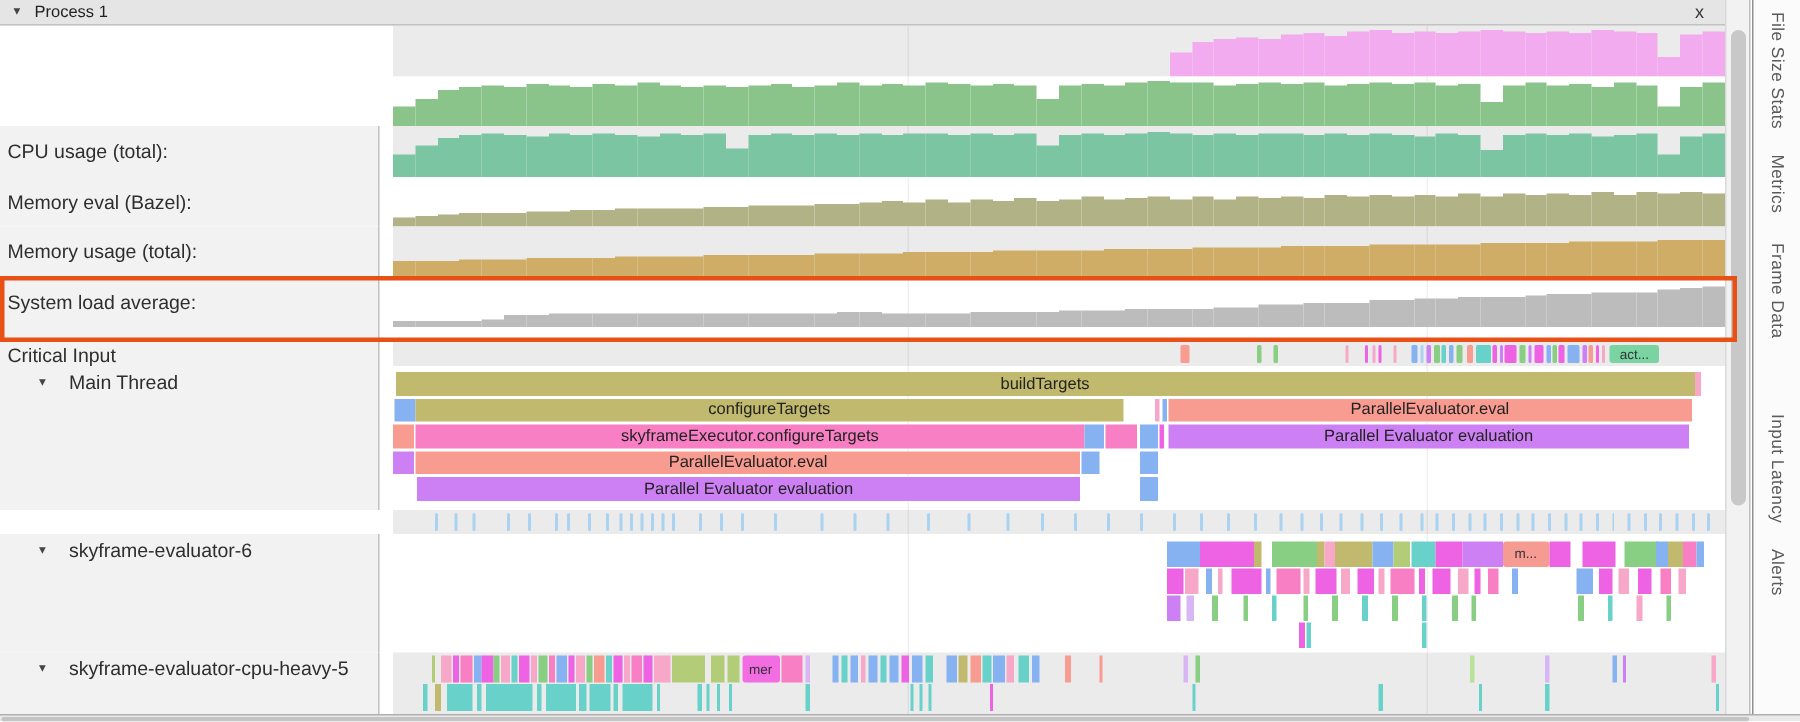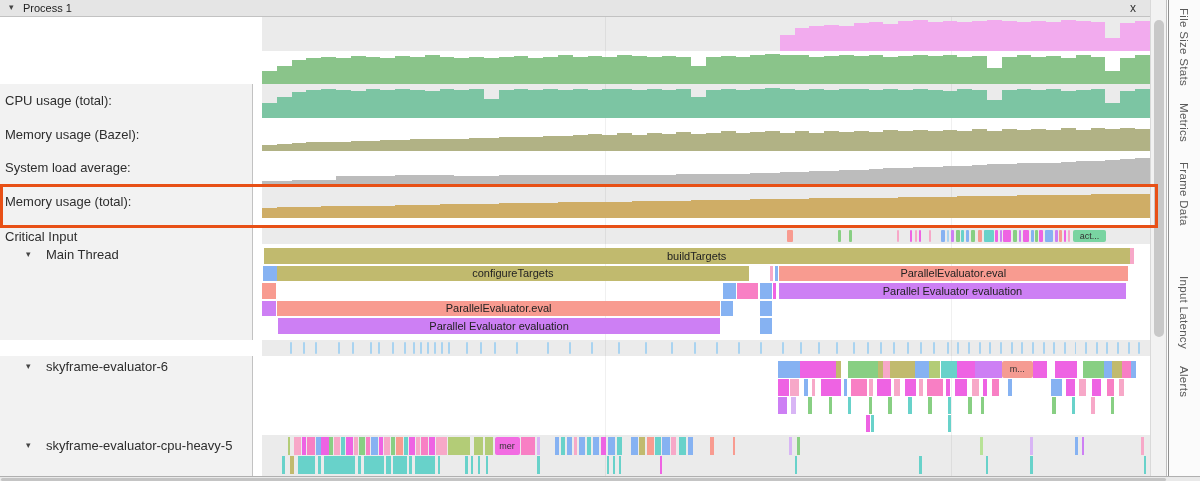--- a/index.html
+++ b/index.html
@@ -274,21 +274,21 @@
             <div style="height: 91%; background: rgb(124, 197, 163);"></div>
             <div style="height: 94%; background: rgb(124, 197, 163);"></div>
             <div style="height: 46%; background: rgb(124, 197, 163);"></div>
             <div style="height: 87%; background: rgb(124, 197, 163);"></div>
             <div style="height: 95%; background: rgb(124, 197, 163);"></div>
           </div>
         </div>
       </div>
       <div class="row" style="height: 33.5px;">
         <div class="rowlabel">
-          <div class="plain-text" style="padding-top: 9px;">Memory usage (Bazel):</div>
+          <div class="plain-text" style="padding-top: 9px;">Memory eval (Bazel):</div>
         </div>
         <div class="chartzone" style="background: rgb(255, 255, 255);">
           <div class="gl" style="left: 38.6%;"></div>
           <div class="gl" style="left: 77.6%;"></div>
           <div class="area">
             <div style="height: 20%; background: rgb(177, 178, 133);"></div>
             <div style="height: 23%; background: rgb(177, 178, 133);"></div>
             <div style="height: 26%; background: rgb(177, 178, 133);"></div>
             <div style="height: 28%; background: rgb(177, 178, 133);"></div>
             <div style="height: 30%; background: rgb(177, 178, 133);"></div>
@@ -345,20 +345,91 @@
             <div style="height: 70%; background: rgb(177, 178, 133);"></div>
             <div style="height: 75%; background: rgb(177, 178, 133);"></div>
             <div style="height: 71%; background: rgb(177, 178, 133);"></div>
             <div style="height: 76%; background: rgb(177, 178, 133);"></div>
             <div style="height: 73%; background: rgb(177, 178, 133);"></div>
           </div>
         </div>
       </div>
       <div class="row" style="height: 33.5px;">
         <div class="rowlabel">
+          <div class="plain-text" style="padding-top: 9px;">Memory usage (total):</div>
+        </div>
+        <div class="chartzone" style="background: rgb(235, 235, 235);">
+          <div class="gl" style="left: 38.6%;"></div>
+          <div class="gl" style="left: 77.6%;"></div>
+          <div class="area">
+            <div style="height: 34%; background: rgb(207, 173, 102);"></div>
+            <div style="height: 35%; background: rgb(207, 173, 102);"></div>
+            <div style="height: 36%; background: rgb(207, 173, 102);"></div>
+            <div style="height: 37%; background: rgb(207, 173, 102);"></div>
+            <div style="height: 38%; background: rgb(207, 173, 102);"></div>
+            <div style="height: 39%; background: rgb(207, 173, 102);"></div>
+            <div style="height: 40%; background: rgb(207, 173, 102);"></div>
+            <div style="height: 41%; background: rgb(207, 173, 102);"></div>
+            <div style="height: 41%; background: rgb(207, 173, 102);"></div>
+            <div style="height: 42%; background: rgb(207, 173, 102);"></div>
+            <div style="height: 43%; background: rgb(207, 173, 102);"></div>
+            <div style="height: 44%; background: rgb(207, 173, 102);"></div>
+            <div style="height: 45%; background: rgb(207, 173, 102);"></div>
+            <div style="height: 45%; background: rgb(207, 173, 102);"></div>
+            <div style="height: 46%; background: rgb(207, 173, 102);"></div>
+            <div style="height: 47%; background: rgb(207, 173, 102);"></div>
+            <div style="height: 48%; background: rgb(207, 173, 102);"></div>
+            <div style="height: 49%; background: rgb(207, 173, 102);"></div>
+            <div style="height: 49%; background: rgb(207, 173, 102);"></div>
+            <div style="height: 50%; background: rgb(207, 173, 102);"></div>
+            <div style="height: 51%; background: rgb(207, 173, 102);"></div>
+            <div style="height: 52%; background: rgb(207, 173, 102);"></div>
+            <div style="height: 52%; background: rgb(207, 173, 102);"></div>
+            <div style="height: 53%; background: rgb(207, 173, 102);"></div>
+            <div style="height: 54%; background: rgb(207, 173, 102);"></div>
+            <div style="height: 55%; background: rgb(207, 173, 102);"></div>
+            <div style="height: 55%; background: rgb(207, 173, 102);"></div>
+            <div style="height: 56%; background: rgb(207, 173, 102);"></div>
+            <div style="height: 57%; background: rgb(207, 173, 102);"></div>
+            <div style="height: 58%; background: rgb(207, 173, 102);"></div>
+            <div style="height: 58%; background: rgb(207, 173, 102);"></div>
+            <div style="height: 59%; background: rgb(207, 173, 102);"></div>
+            <div style="height: 60%; background: rgb(207, 173, 102);"></div>
+            <div style="height: 61%; background: rgb(207, 173, 102);"></div>
+            <div style="height: 61%; background: rgb(207, 173, 102);"></div>
+            <div style="height: 62%; background: rgb(207, 173, 102);"></div>
+            <div style="height: 63%; background: rgb(207, 173, 102);"></div>
+            <div style="height: 64%; background: rgb(207, 173, 102);"></div>
+            <div style="height: 64%; background: rgb(207, 173, 102);"></div>
+            <div style="height: 65%; background: rgb(207, 173, 102);"></div>
+            <div style="height: 66%; background: rgb(207, 173, 102);"></div>
+            <div style="height: 67%; background: rgb(207, 173, 102);"></div>
+            <div style="height: 67%; background: rgb(207, 173, 102);"></div>
+            <div style="height: 68%; background: rgb(207, 173, 102);"></div>
+            <div style="height: 69%; background: rgb(207, 173, 102);"></div>
+            <div style="height: 70%; background: rgb(207, 173, 102);"></div>
+            <div style="height: 70%; background: rgb(207, 173, 102);"></div>
+            <div style="height: 71%; background: rgb(207, 173, 102);"></div>
+            <div style="height: 72%; background: rgb(207, 173, 102);"></div>
+            <div style="height: 73%; background: rgb(207, 173, 102);"></div>
+            <div style="height: 73%; background: rgb(207, 173, 102);"></div>
+            <div style="height: 74%; background: rgb(207, 173, 102);"></div>
+            <div style="height: 75%; background: rgb(207, 173, 102);"></div>
+            <div style="height: 76%; background: rgb(207, 173, 102);"></div>
+            <div style="height: 76%; background: rgb(207, 173, 102);"></div>
+            <div style="height: 77%; background: rgb(207, 173, 102);"></div>
+            <div style="height: 78%; background: rgb(207, 173, 102);"></div>
+            <div style="height: 79%; background: rgb(207, 173, 102);"></div>
+            <div style="height: 79%; background: rgb(207, 173, 102);"></div>
+            <div style="height: 80%; background: rgb(207, 173, 102);"></div>
+          </div>
+        </div>
+      </div>
+      <div class="row" style="height: 33.5px;">
+        <div class="rowlabel">
           <div class="plain-text" style="padding-top: 9px;">System load average:</div>
         </div>
         <div class="chartzone" style="background: rgb(255, 255, 255);">
           <div class="gl" style="left: 38.6%;"></div>
           <div class="gl" style="left: 77.6%;"></div>
           <div class="area">
             <div style="height: 13%; background: rgb(188, 188, 188);"></div>
             <div style="height: 13%; background: rgb(188, 188, 188);"></div>
             <div style="height: 14%; background: rgb(188, 188, 188);"></div>
             <div style="height: 14%; background: rgb(188, 188, 188);"></div>
@@ -414,91 +485,20 @@
             <div style="height: 72%; background: rgb(188, 188, 188);"></div>
             <div style="height: 75%; background: rgb(188, 188, 188);"></div>
             <div style="height: 77%; background: rgb(188, 188, 188);"></div>
             <div style="height: 77%; background: rgb(188, 188, 188);"></div>
             <div style="height: 81%; background: rgb(188, 188, 188);"></div>
             <div style="height: 84%; background: rgb(188, 188, 188);"></div>
             <div style="height: 87%; background: rgb(188, 188, 188);"></div>
           </div>
         </div>
       </div>
-      <div class="row" style="height: 33.5px;">
-        <div class="rowlabel">
-          <div class="plain-text" style="padding-top: 9px;">Memory usage (total):</div>
-        </div>
-        <div class="chartzone" style="background: rgb(235, 235, 235);">
-          <div class="gl" style="left: 38.6%;"></div>
-          <div class="gl" style="left: 77.6%;"></div>
-          <div class="area">
-            <div style="height: 34%; background: rgb(207, 173, 102);"></div>
-            <div style="height: 35%; background: rgb(207, 173, 102);"></div>
-            <div style="height: 36%; background: rgb(207, 173, 102);"></div>
-            <div style="height: 37%; background: rgb(207, 173, 102);"></div>
-            <div style="height: 38%; background: rgb(207, 173, 102);"></div>
-            <div style="height: 39%; background: rgb(207, 173, 102);"></div>
-            <div style="height: 40%; background: rgb(207, 173, 102);"></div>
-            <div style="height: 41%; background: rgb(207, 173, 102);"></div>
-            <div style="height: 41%; background: rgb(207, 173, 102);"></div>
-            <div style="height: 42%; background: rgb(207, 173, 102);"></div>
-            <div style="height: 43%; background: rgb(207, 173, 102);"></div>
-            <div style="height: 44%; background: rgb(207, 173, 102);"></div>
-            <div style="height: 45%; background: rgb(207, 173, 102);"></div>
-            <div style="height: 45%; background: rgb(207, 173, 102);"></div>
-            <div style="height: 46%; background: rgb(207, 173, 102);"></div>
-            <div style="height: 47%; background: rgb(207, 173, 102);"></div>
-            <div style="height: 48%; background: rgb(207, 173, 102);"></div>
-            <div style="height: 49%; background: rgb(207, 173, 102);"></div>
-            <div style="height: 49%; background: rgb(207, 173, 102);"></div>
-            <div style="height: 50%; background: rgb(207, 173, 102);"></div>
-            <div style="height: 51%; background: rgb(207, 173, 102);"></div>
-            <div style="height: 52%; background: rgb(207, 173, 102);"></div>
-            <div style="height: 52%; background: rgb(207, 173, 102);"></div>
-            <div style="height: 53%; background: rgb(207, 173, 102);"></div>
-            <div style="height: 54%; background: rgb(207, 173, 102);"></div>
-            <div style="height: 55%; background: rgb(207, 173, 102);"></div>
-            <div style="height: 55%; background: rgb(207, 173, 102);"></div>
-            <div style="height: 56%; background: rgb(207, 173, 102);"></div>
-            <div style="height: 57%; background: rgb(207, 173, 102);"></div>
-            <div style="height: 58%; background: rgb(207, 173, 102);"></div>
-            <div style="height: 58%; background: rgb(207, 173, 102);"></div>
-            <div style="height: 59%; background: rgb(207, 173, 102);"></div>
-            <div style="height: 60%; background: rgb(207, 173, 102);"></div>
-            <div style="height: 61%; background: rgb(207, 173, 102);"></div>
-            <div style="height: 61%; background: rgb(207, 173, 102);"></div>
-            <div style="height: 62%; background: rgb(207, 173, 102);"></div>
-            <div style="height: 63%; background: rgb(207, 173, 102);"></div>
-            <div style="height: 64%; background: rgb(207, 173, 102);"></div>
-            <div style="height: 64%; background: rgb(207, 173, 102);"></div>
-            <div style="height: 65%; background: rgb(207, 173, 102);"></div>
-            <div style="height: 66%; background: rgb(207, 173, 102);"></div>
-            <div style="height: 67%; background: rgb(207, 173, 102);"></div>
-            <div style="height: 67%; background: rgb(207, 173, 102);"></div>
-            <div style="height: 68%; background: rgb(207, 173, 102);"></div>
-            <div style="height: 69%; background: rgb(207, 173, 102);"></div>
-            <div style="height: 70%; background: rgb(207, 173, 102);"></div>
-            <div style="height: 70%; background: rgb(207, 173, 102);"></div>
-            <div style="height: 71%; background: rgb(207, 173, 102);"></div>
-            <div style="height: 72%; background: rgb(207, 173, 102);"></div>
-            <div style="height: 73%; background: rgb(207, 173, 102);"></div>
-            <div style="height: 73%; background: rgb(207, 173, 102);"></div>
-            <div style="height: 74%; background: rgb(207, 173, 102);"></div>
-            <div style="height: 75%; background: rgb(207, 173, 102);"></div>
-            <div style="height: 76%; background: rgb(207, 173, 102);"></div>
-            <div style="height: 76%; background: rgb(207, 173, 102);"></div>
-            <div style="height: 77%; background: rgb(207, 173, 102);"></div>
-            <div style="height: 78%; background: rgb(207, 173, 102);"></div>
-            <div style="height: 79%; background: rgb(207, 173, 102);"></div>
-            <div style="height: 79%; background: rgb(207, 173, 102);"></div>
-            <div style="height: 80%; background: rgb(207, 173, 102);"></div>
-          </div>
-        </div>
-      </div>
       <div class="row" style="height: 10px;">
         <div class="rowlabel"></div>
         <div class="chartzone" style="background: rgb(255, 255, 255);">
           <div class="gl" style="left: 38.6%;"></div>
           <div class="gl" style="left: 77.6%;"></div>
         </div>
       </div>
       <div class="row" style="height: 16px;">
         <div class="rowlabel">
           <div class="plain-text" style="padding-top: 1px;">Critical Input</div>
@@ -563,20 +563,23 @@
                 <span class="seg-label">configureTargets</span>
               </div>
               <div class="seg" style="left: 57.2%; width: 0.35%; background: rgb(247, 168, 200);"></div>
               <div class="seg" style="left: 57.8%; width: 0.35%; background: rgb(134, 178, 242);"></div>
               <div class="seg" style="left: 58.2%; width: 39.3%; background: rgb(248, 155, 144);">
                 <span class="seg-label">ParallelEvaluator.eval</span>
               </div>
             </div>
             <div class="subrow" style="height: 15.5px; margin-bottom: 2px;">
               <div class="seg" style="left: 0%; width: 1.6%; background: rgb(248, 155, 144);"></div>
+              <div class="seg" style="left: 1.7%; width: 50.2%; background: rgb(248, 127, 196);">
+                <span class="seg-label">skyframeExecutor.configureTargets</span>
+              </div>
               <div class="seg" style="left: 51.9%; width: 1.5%; background: rgb(134, 178, 242);"></div>
               <div class="seg" style="left: 53.5%; width: 2.4%; background: rgb(248, 127, 196);"></div>
               <div class="seg" style="left: 56.1%; width: 1.35%; background: rgb(134, 178, 242);"></div>
               <div class="seg" style="left: 57.5%; width: 0.35%; background: rgb(238, 99, 227);"></div>
               <div class="seg" style="left: 58.2%; width: 39.1%; background: rgb(205, 127, 244);">
                 <span class="seg-label">Parallel Evaluator evaluation</span>
               </div>
             </div>
             <div class="subrow" style="height: 15.5px; margin-bottom: 2px;">
               <div class="seg" style="left: 0%; width: 1.6%; background: rgb(205, 127, 244);"></div>

